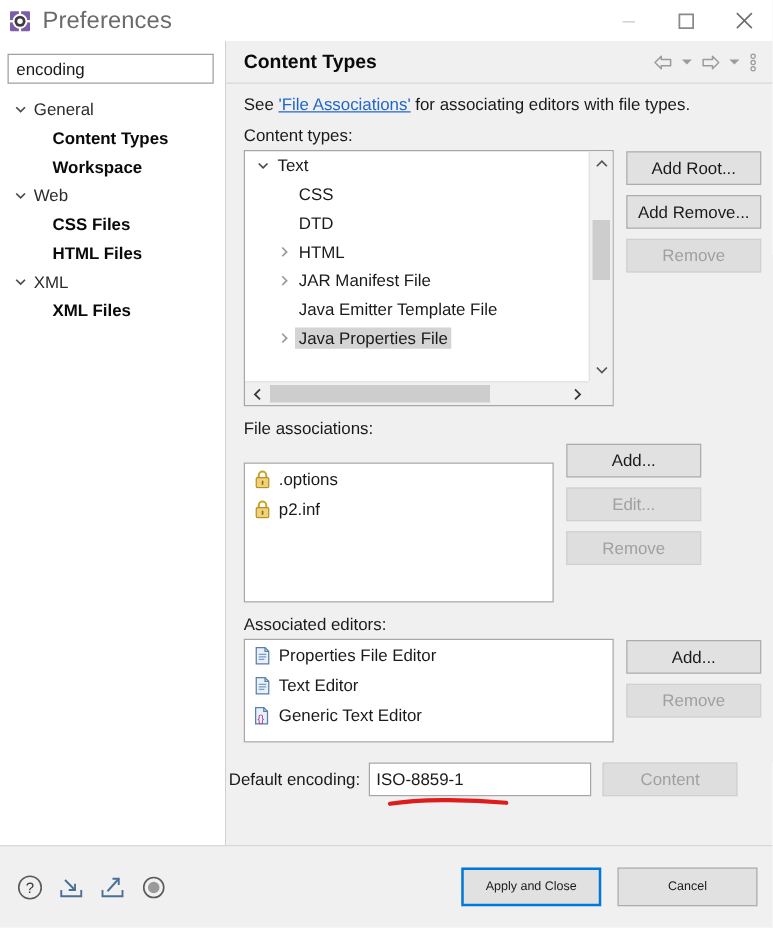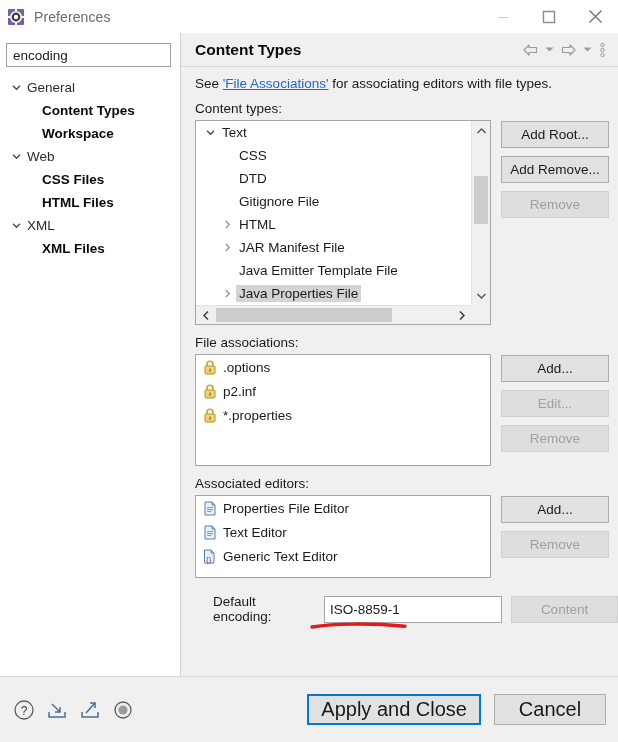--- a/index.html
+++ b/index.html
@@ -21,21 +21,21 @@
     display: flex; align-items: center;
     position: relative;
   }
   .title-icon {
     width: 18px; height: 18px;
     margin-left: 7px; margin-right: 9px;
     position: relative;
     flex: none;
   }
   .title-text {
-    font-size: 14px;
+    font-size: 19px;
     color: #6b6b6b;
     letter-spacing: 0.1px;
     text-align: right;
   }
   .win-btns {
     position: absolute; right: 0; top: 0;
     height: 33px; display: flex; align-items: center;
   }
   .win-btn {
     width: 46px; height: 33px;
@@ -234,35 +234,35 @@
   .hscroll .thumb {
     position: absolute; top: 2px; bottom: 2px;
     background: #cdcdcd;
   }
   .scroll-corner {
     position: absolute; right: 0; bottom: 0;
     width: 19px; height: 19px; background: #f0f0f0;
   }
 
   
-  .fa-box { width: 296px; height: 112px; }
+  .fa-box { width: 248px; height: 112px; margin-top: 16px; }
   .ed-box { width: 296px; height: 83px; }
   .simple-row {
     height: 24px;
     display: flex; align-items: center;
     padding-left: 7px;
     font-size: 13.5px; color: #1a1a1a;
     white-space: nowrap;
   }
   .simple-row .ic { width: 20px; flex: none; display: flex; align-items: center; }
 
   
   .enc-row {
     display: flex; align-items: center;
-    padding-left: 32px; margin-top: 16px;
+    padding-left: 2px; margin-top: 16px;
     position: relative;
   }
   .enc-label { font-size: 13.5px; color: #1a1a1a; margin-right: 7px; }
   .enc-input {
     width: 178px; height: 27px;
     border: 1px solid #a6a6a6;
     background: #ffffff;
     font-family: "Liberation Sans", sans-serif;
     font-size: 13.5px;
     color: #1a1a1a;
@@ -286,21 +286,21 @@
     padding: 0 12px 0 12px;
   }
   .footer-icons { display: flex; align-items: center; gap: 9px; flex: 1; }
   .footer-icon { width: 24px; height: 24px; display: flex; align-items: center; justify-content: center; cursor: pointer; }
   .footer-btns { display: flex; align-items: center; gap: 13px; }
   .btn-main {
     height: 31px; min-width: 112px;
     border: 1px solid #adadad;
     background: #e1e1e1;
     font-family: "Liberation Sans", sans-serif;
-    font-size: 20px; color: #1a1a1a;
+    font-size: 10px; color: #1a1a1a;
     cursor: pointer;
     display: flex; align-items: center; justify-content: center;
     padding: 0 12px;
   }
   .btn-main.primary {
     border: 2px solid #0078d7;
     background: #e1e1e1;
   }
 </style>
 </head>
@@ -452,24 +452,20 @@
           <div class="ct-row indent1">
             <span class="arrow"></span>
             <span class="ct-lbl">CSS</span>
           </div>
 
           <div class="ct-row indent1">
             <span class="arrow"></span>
             <span class="ct-lbl">DTD</span>
           </div>
 
-          <div class="ct-row indent1">
-            <span class="arrow"></span>
-            <span class="ct-lbl">Gitignore File</span>
-          </div>
 
           <div class="ct-row indent1">
             <span class="arrow">
               <svg width="11" height="11" viewBox="0 0 11 11">
                   <path d="M3.8 2 L7.3 5.5 L3.8 9" fill="none" stroke="#9a9a9a" stroke-width="1.4"></path>
                 </svg>
             </span>
             <span class="ct-lbl">HTML</span>
           </div>
 
@@ -550,30 +546,20 @@
         </div>
         <div class="simple-row">
           <span class="ic">
             <svg width="14" height="15" viewBox="0 0 14 15">
               <path d="M4 6 V4.2 a3 3 0 0 1 6 0 V6" fill="none" stroke="#c9a227" stroke-width="1.6"></path>
               <rect x="2" y="6" width="10" height="8" rx="1" fill="#f0d27a" stroke="#b8901f" stroke-width="1"></rect>
               <rect x="6.4" y="8.6" width="1.3" height="3.2" fill="#8a6c10"></rect>
             </svg>
           </span>
           <span>p2.inf</span>
-        </div>
-        <div class="simple-row">
-          <span class="ic">
-            <svg width="14" height="15" viewBox="0 0 14 15">
-              <path d="M4 6 V4.2 a3 3 0 0 1 6 0 V6" fill="none" stroke="#c9a227" stroke-width="1.6"></path>
-              <rect x="2" y="6" width="10" height="8" rx="1" fill="#f0d27a" stroke="#b8901f" stroke-width="1"></rect>
-              <rect x="6.4" y="8.6" width="1.3" height="3.2" fill="#8a6c10"></rect>
-            </svg>
-          </span>
-          <span>*.properties</span>
         </div>
       </div>
       <div class="side-btns">
         <button class="btn">Add...</button>
         <button class="btn disabled">Edit...</button>
         <button class="btn disabled">Remove</button>
       </div>
     </div>
 
     <div class="section-label">Associated editors:</div>

